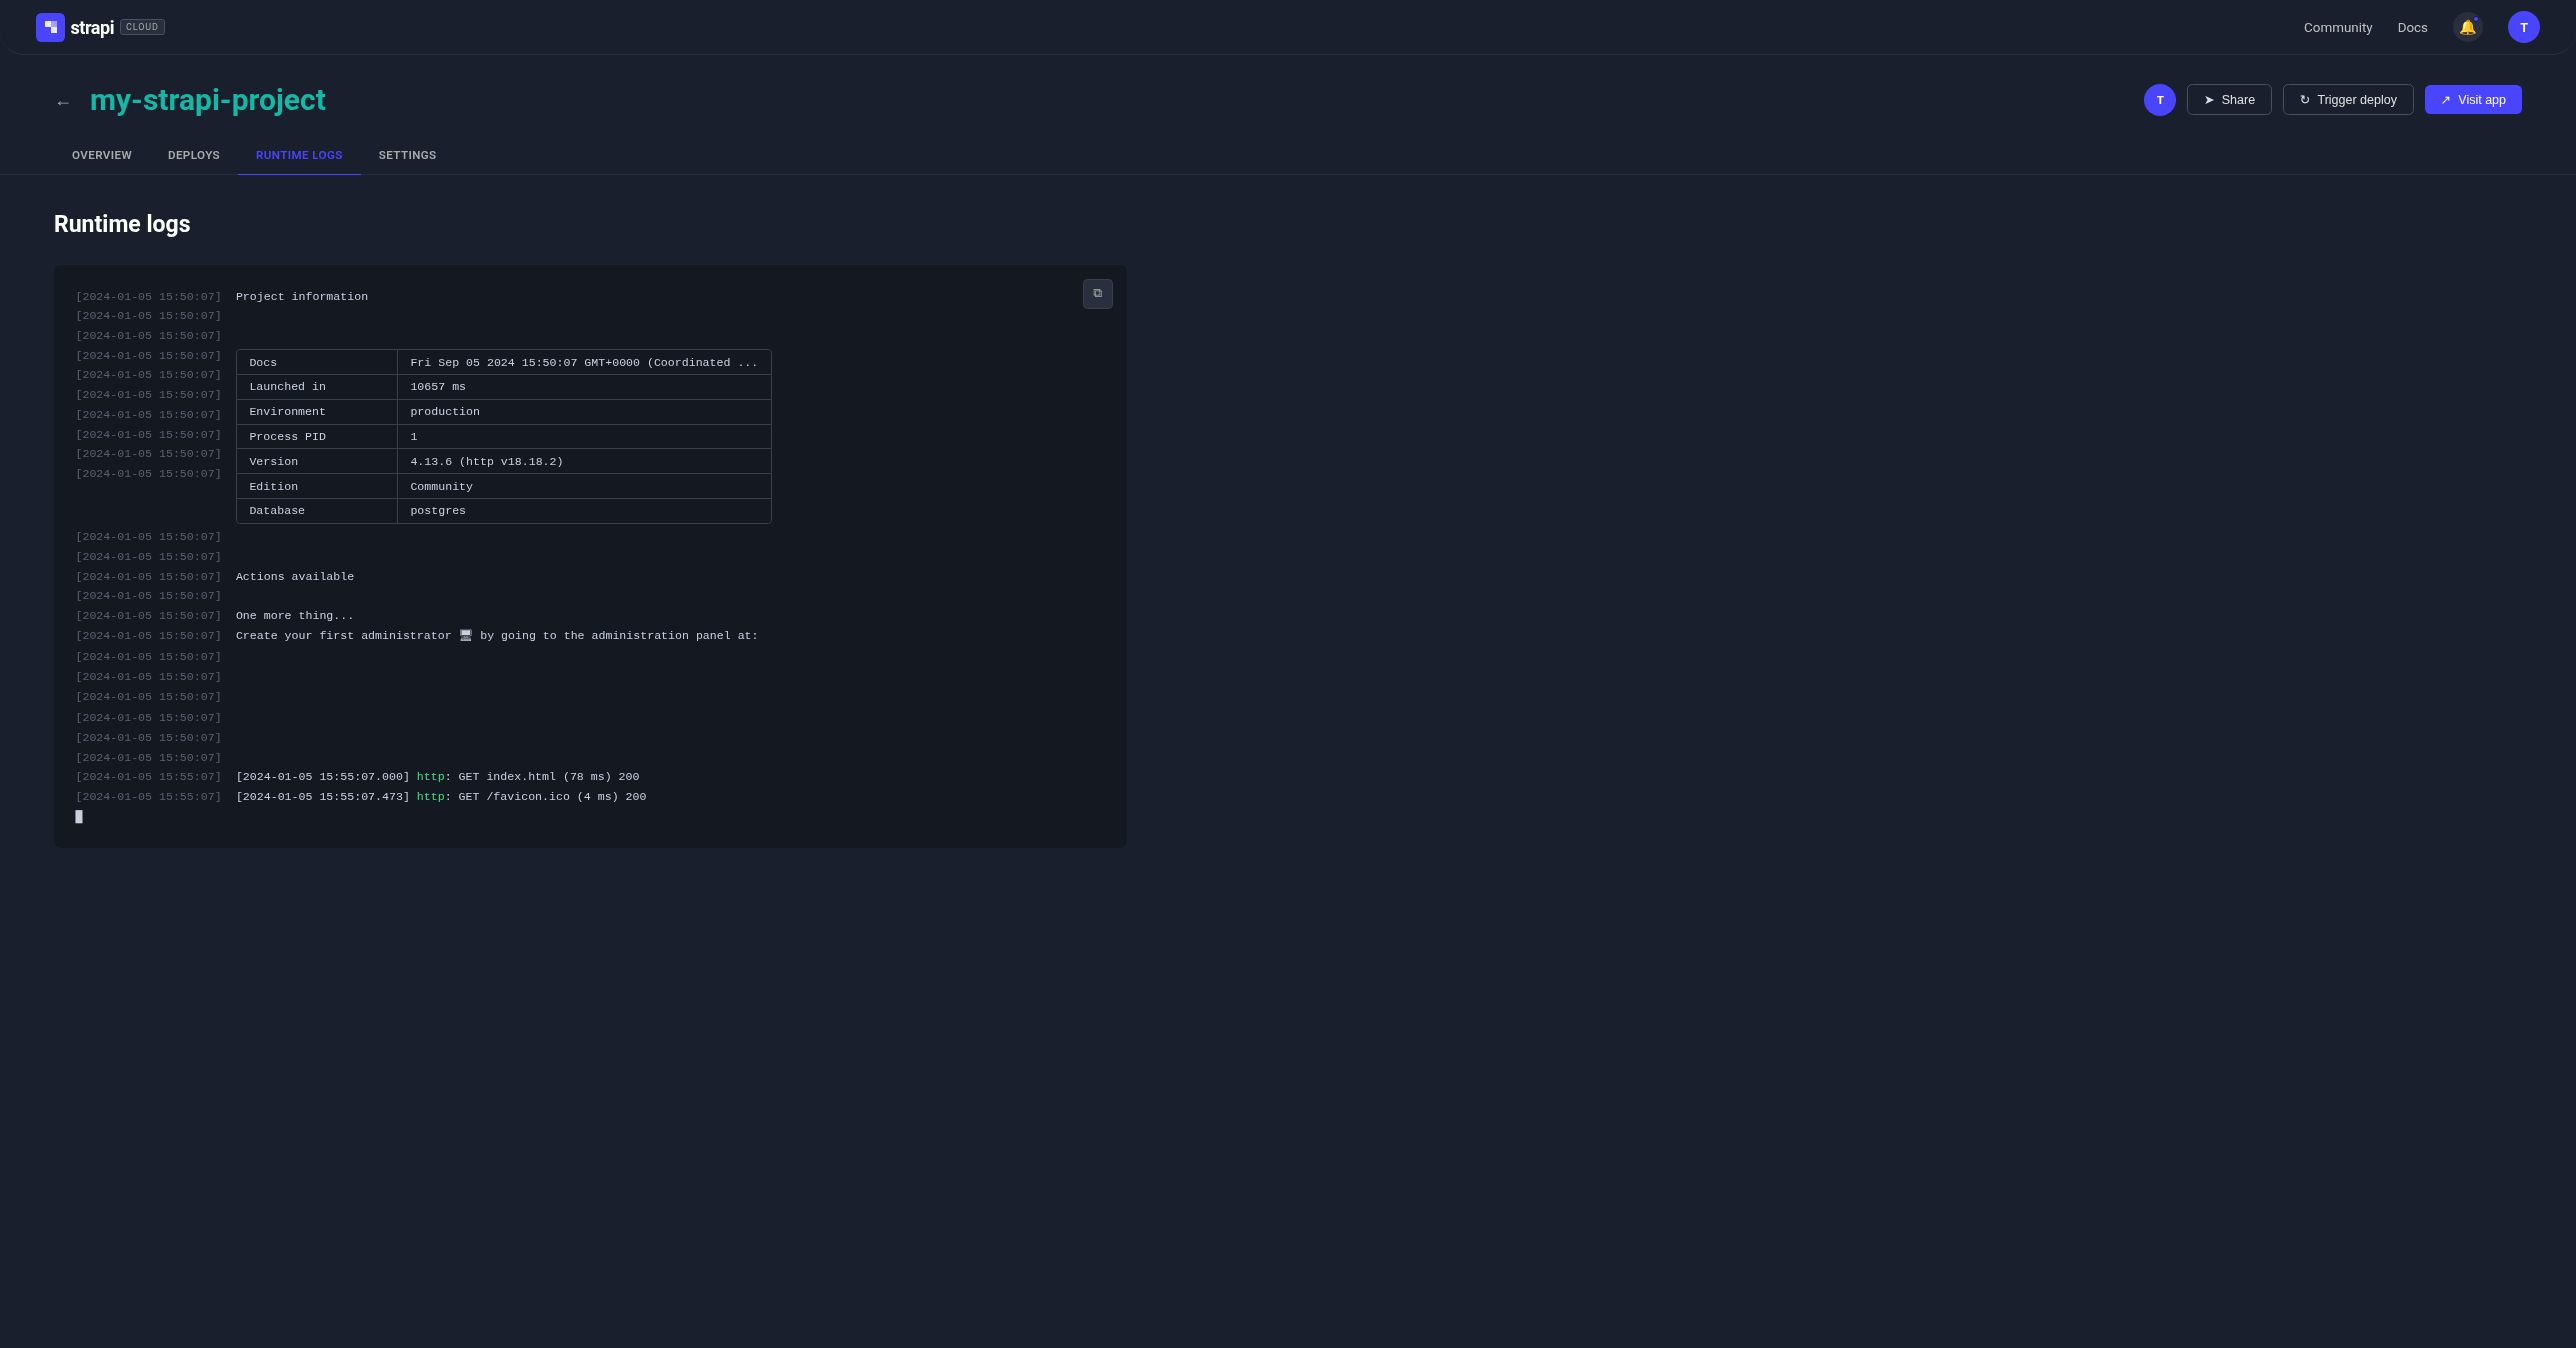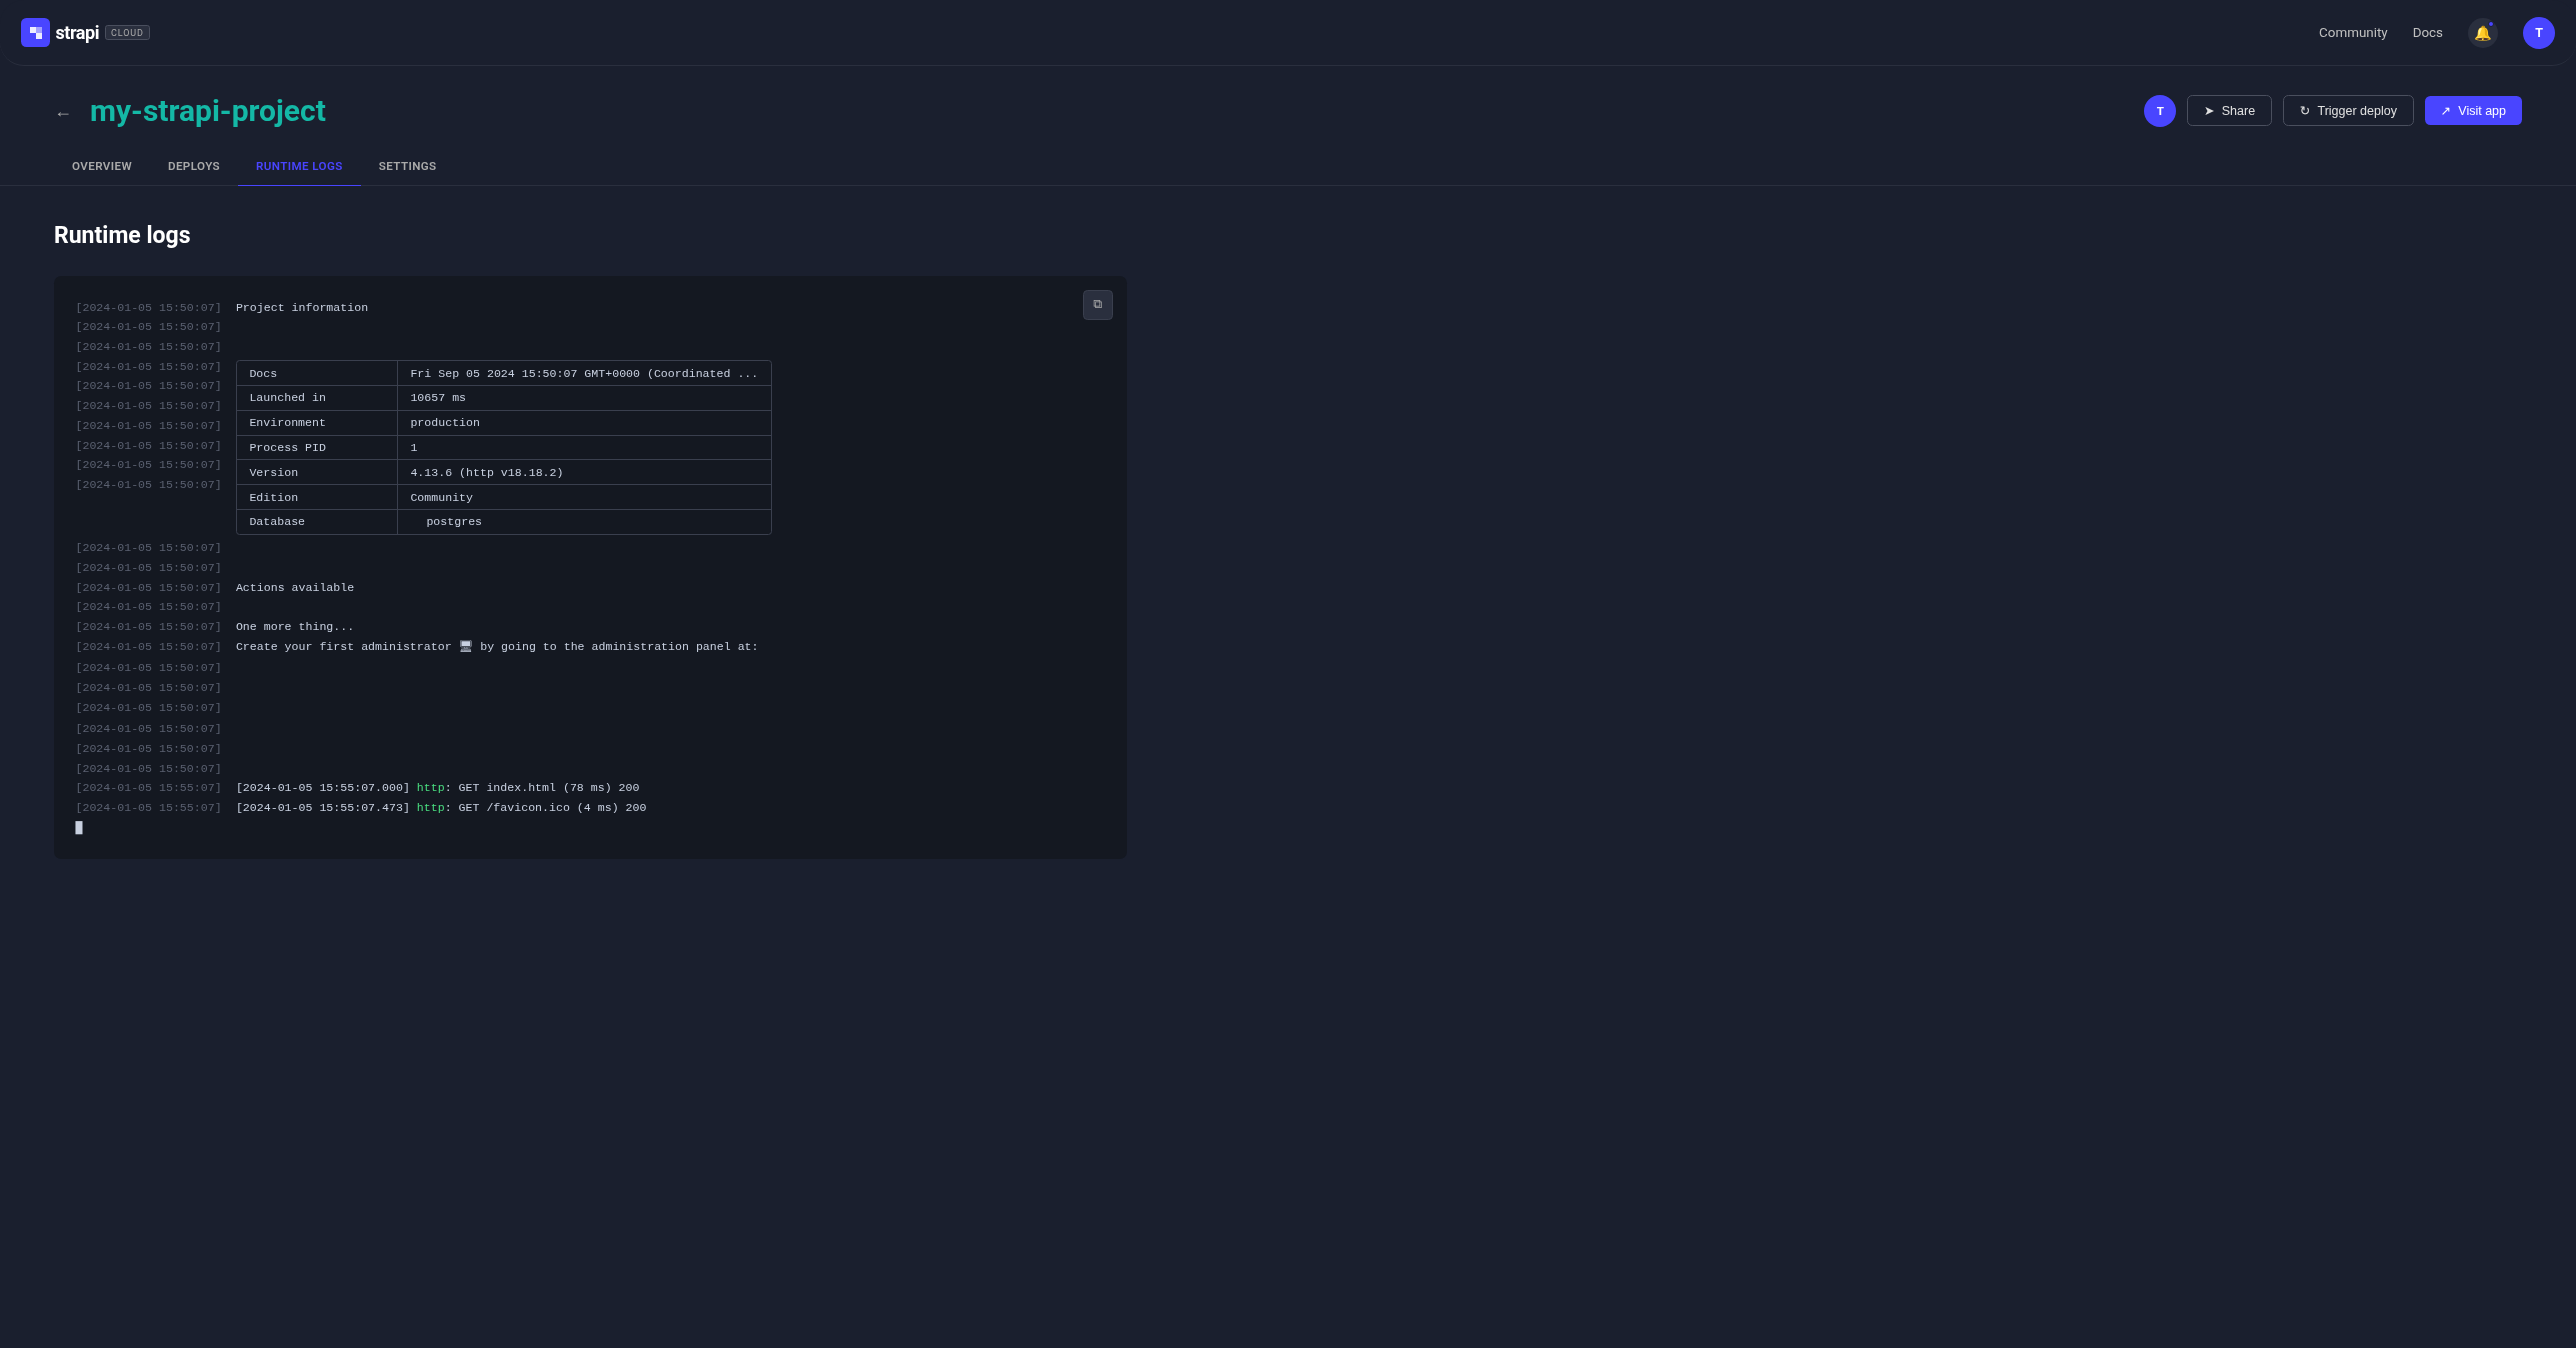--- a/index.html
+++ b/index.html
@@ -9,22 +9,22 @@
       color: #e0e0e0;
       font-family: -apple-system, BlinkMacSystemFont, 'Segoe UI', Roboto, sans-serif;
       min-height: 100vh;
     }
 
     
     .navbar {
       display: flex;
       align-items: center;
       justify-content: space-between;
-      padding: 0 21px;
-      height: 66px;
+      padding: 0 36px;
+      height: 55px;
       background-color: #1a1f2e;
       border-bottom: 0.9px solid #2a2f3e;
       border-radius: 24px;
     }
     .navbar-left {
       display: flex;
       align-items: center;
       gap: 7.2px;
     }
     .strapi-logo {
@@ -267,21 +267,20 @@
       border-radius: 3.6px;
       margin: 3.6px 0;
       overflow: hidden;
     }
     .info-table-row {
       display: flex;
       border-bottom: 0.9px solid #3a3f4e;
     }
     .info-table-row:last-child {
       border-bottom: none;
-      gap: 16px;
     }
     .info-table-cell {
       padding: 5.4px 12.5px;
       font-family: 'Courier New', Courier, monospace;
       font-size: 11.6px;
     }
     .info-table-cell.key {
       color: #c8d0e0;
       width: 161px;
       border-right: 0.9px solid #3a3f4e;

